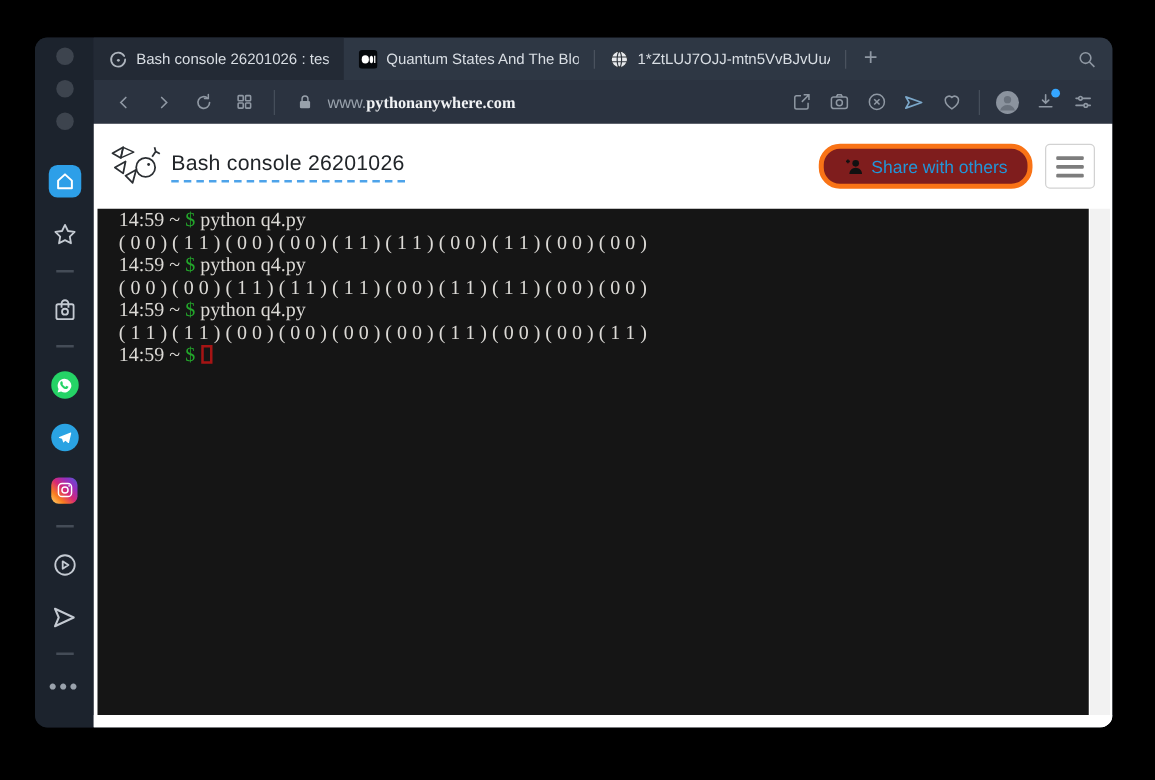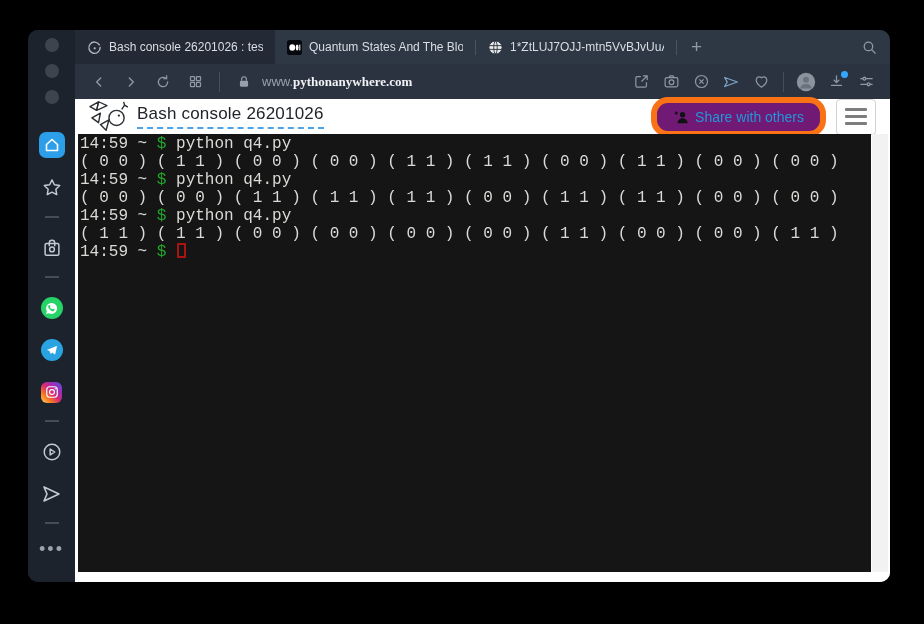--- a/index.html
+++ b/index.html
@@ -48,38 +48,38 @@
   .url-text { flex:1; font-size:13px; color:#98a1ab; white-space:nowrap; overflow:hidden;
               display:flex; align-items:center; min-width:0; }
   .url-domain { color:#f1f3f5; font-weight:bold;font-family:Liberation Serif, serif; }
   .right-ics { display:flex; align-items:center; gap:2px; }
   .dl-wrap { position:relative; }
   .dl-dot { position:absolute; top:2px; right:2px; width:7px; height:7px; border-radius:50%;
             background:#35a6ff; }
 
   
   .page { flex:1; background:#fff; display:flex; flex-direction:column; min-height:0; }
-  .page-header { height:35px; display:flex; align-items:center; padding:4px 14px 4px 12px;
+  .page-header { height:68px; display:flex; align-items:center; padding:4px 14px 4px 12px;
                  flex-shrink:0; }
   .pa-logo { margin-right:8px; }
   .page-title { font-size:17px; color:#212529; padding-bottom:3px;
                 border-bottom:2px dashed #4da3ea; letter-spacing:.2px; }
   .header-spacer { flex:1; }
-  .share-btn { display:flex; align-items:center; gap:6px; border:6px solid #f97316;
+  .share-btn { display:flex; align-items:center; gap:6px; border:4px solid #f97316;
                color:#2196d9; border-radius:17px; padding:6px 16px; font-size:14px;
-               background:#701a75; white-space:nowrap; }
+               background:#7f1d1d; white-space:nowrap; }
   .burger { width:40px; height:36px; border:1px solid #d2d2d2; border-radius:4px; margin-left:10px;
             display:flex; flex-direction:column; justify-content:center; gap:4px; align-items:center;
             background:#fff; }
   .burger span { display:block; width:22px; height:3px; background:#7d7d7d; border-radius:1px; }
 
   
   .console-row { flex:1; display:flex; min-height:0; padding-left:3px; }
-  .terminal { flex:1; background:#151515; padding:1px 2px;
-              font-family:Liberation Mono, monospace; font-size:16px; line-height:18px;
+  .terminal { flex:1; background:#151515; padding:1px 17px;
+              font-family:Liberation Serif, serif; font-size:16px; line-height:18px;
               color:#dcdad6; overflow:hidden; white-space:pre; }
   .t-green { color:#23a62b; }
   .t-cursor { display:inline-block; width:9px; height:15px; border:2px solid #a61414;
               vertical-align:-2px; margin-left:1px; }
   .scroll-gutter { width:16px; background:#f2f2f2; margin:0 2px 0 1px; flex-shrink:0; }
   .page-footer { height:10px; background:#fff; flex-shrink:0; }
 
   svg { display:block; }
 </style>
 </head>

